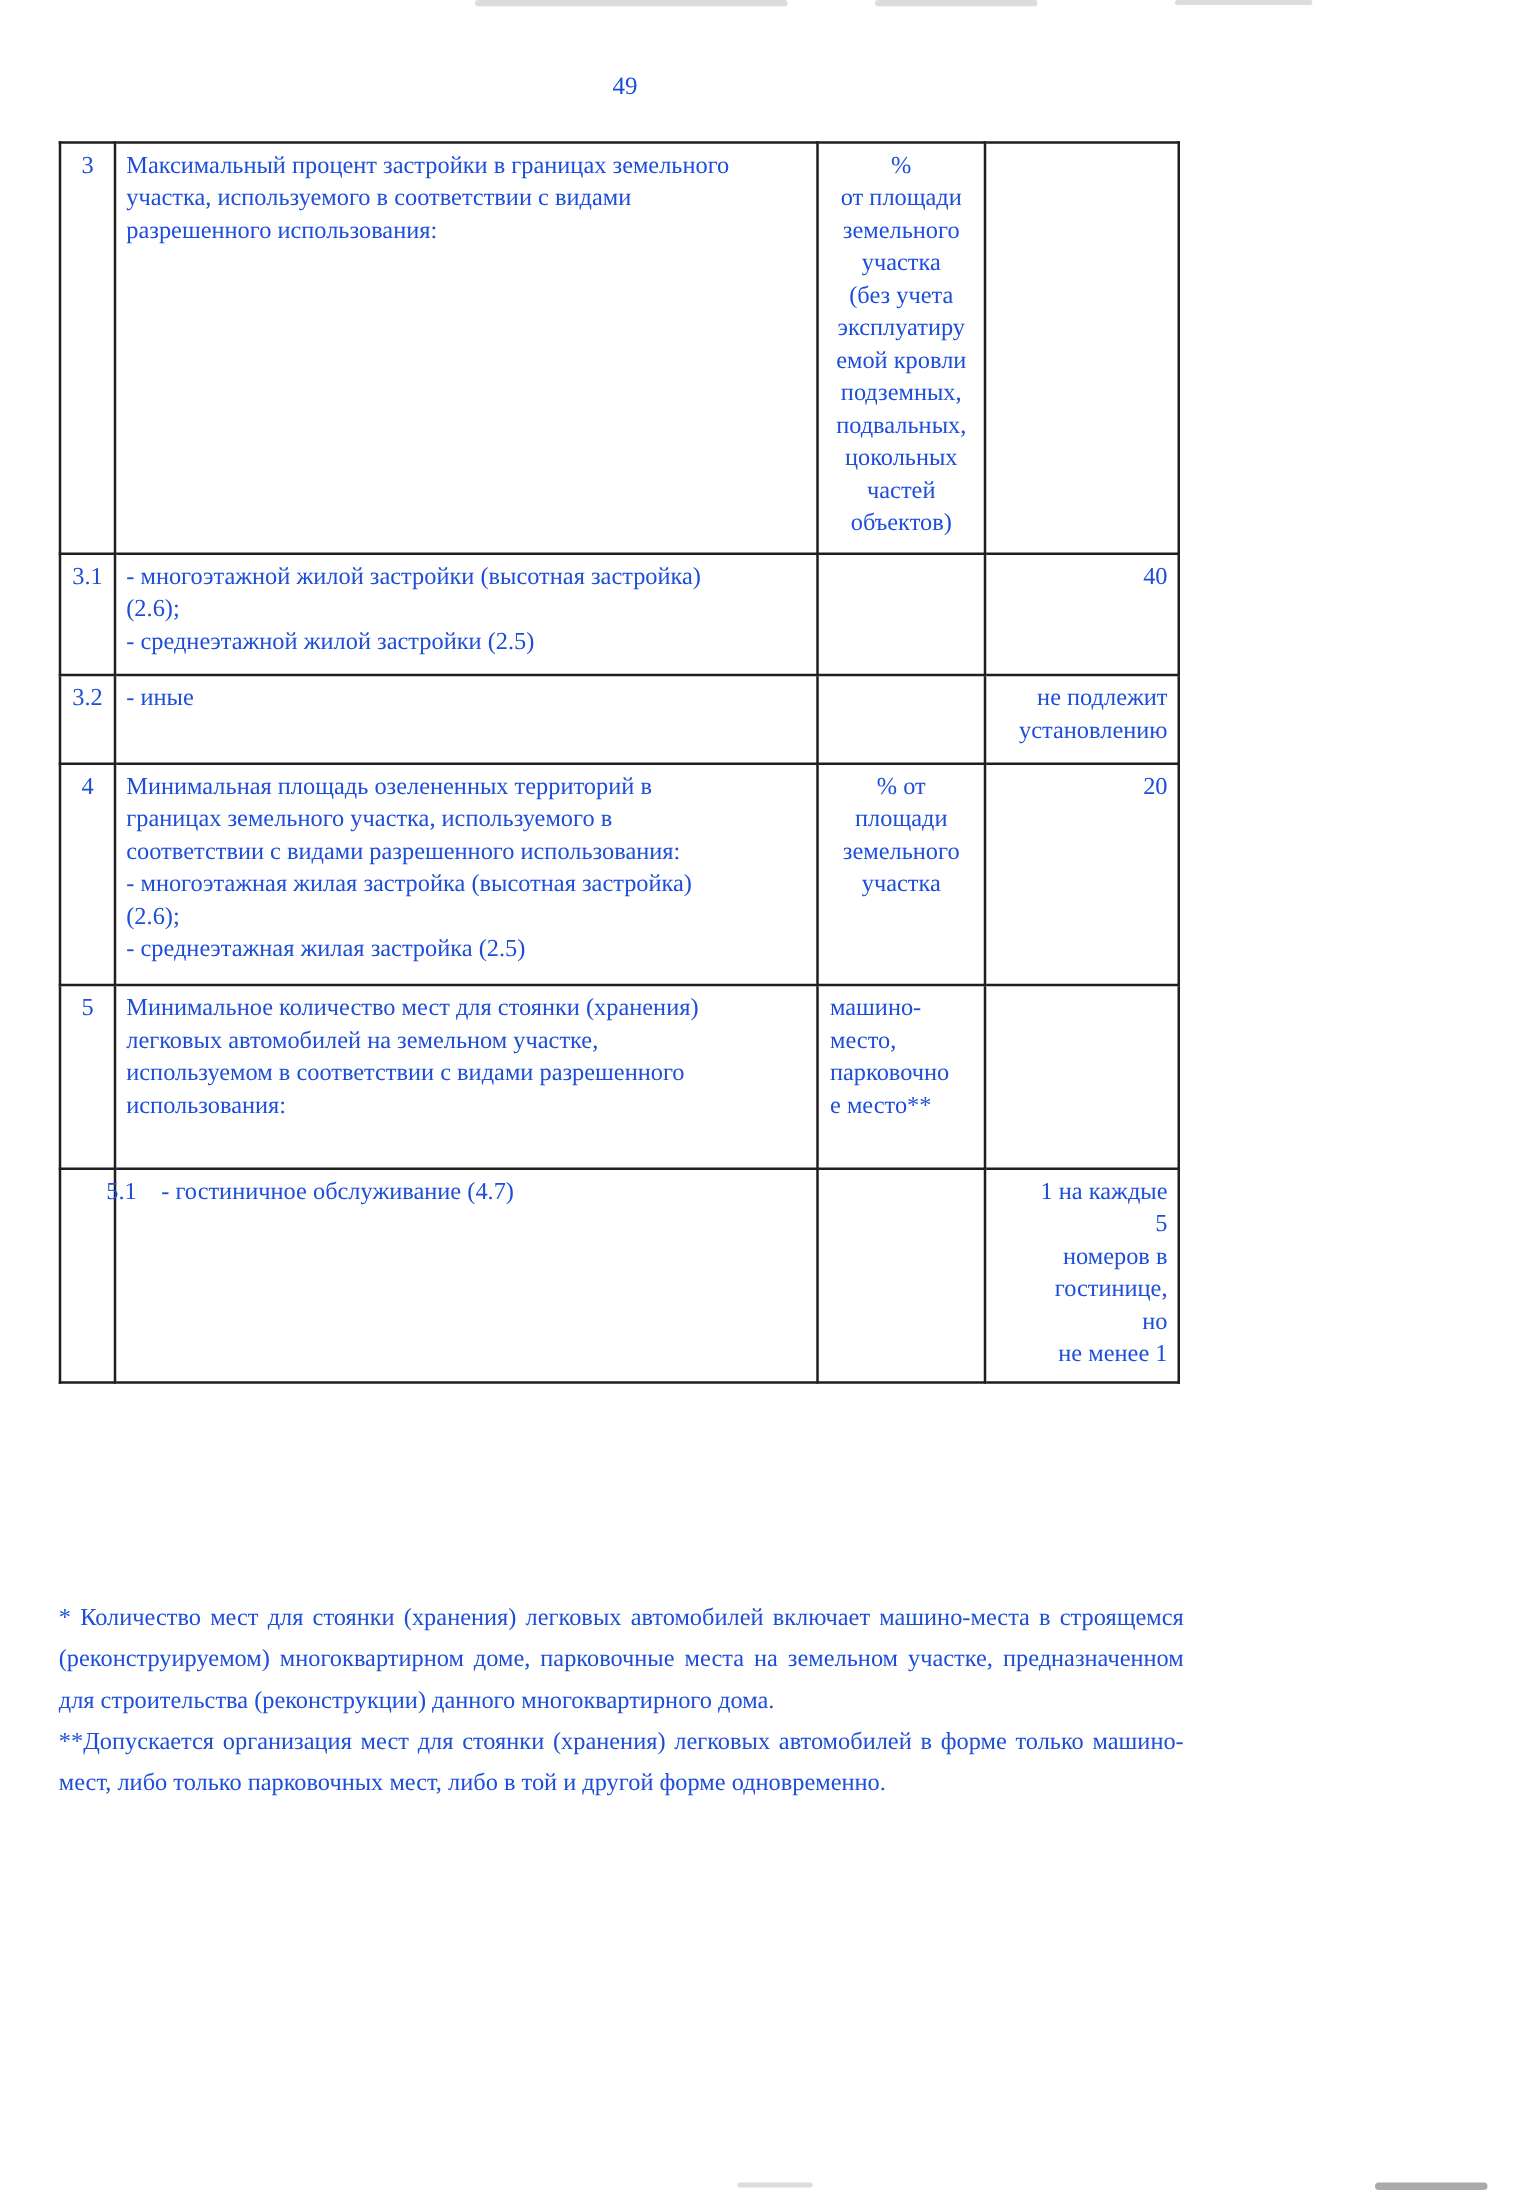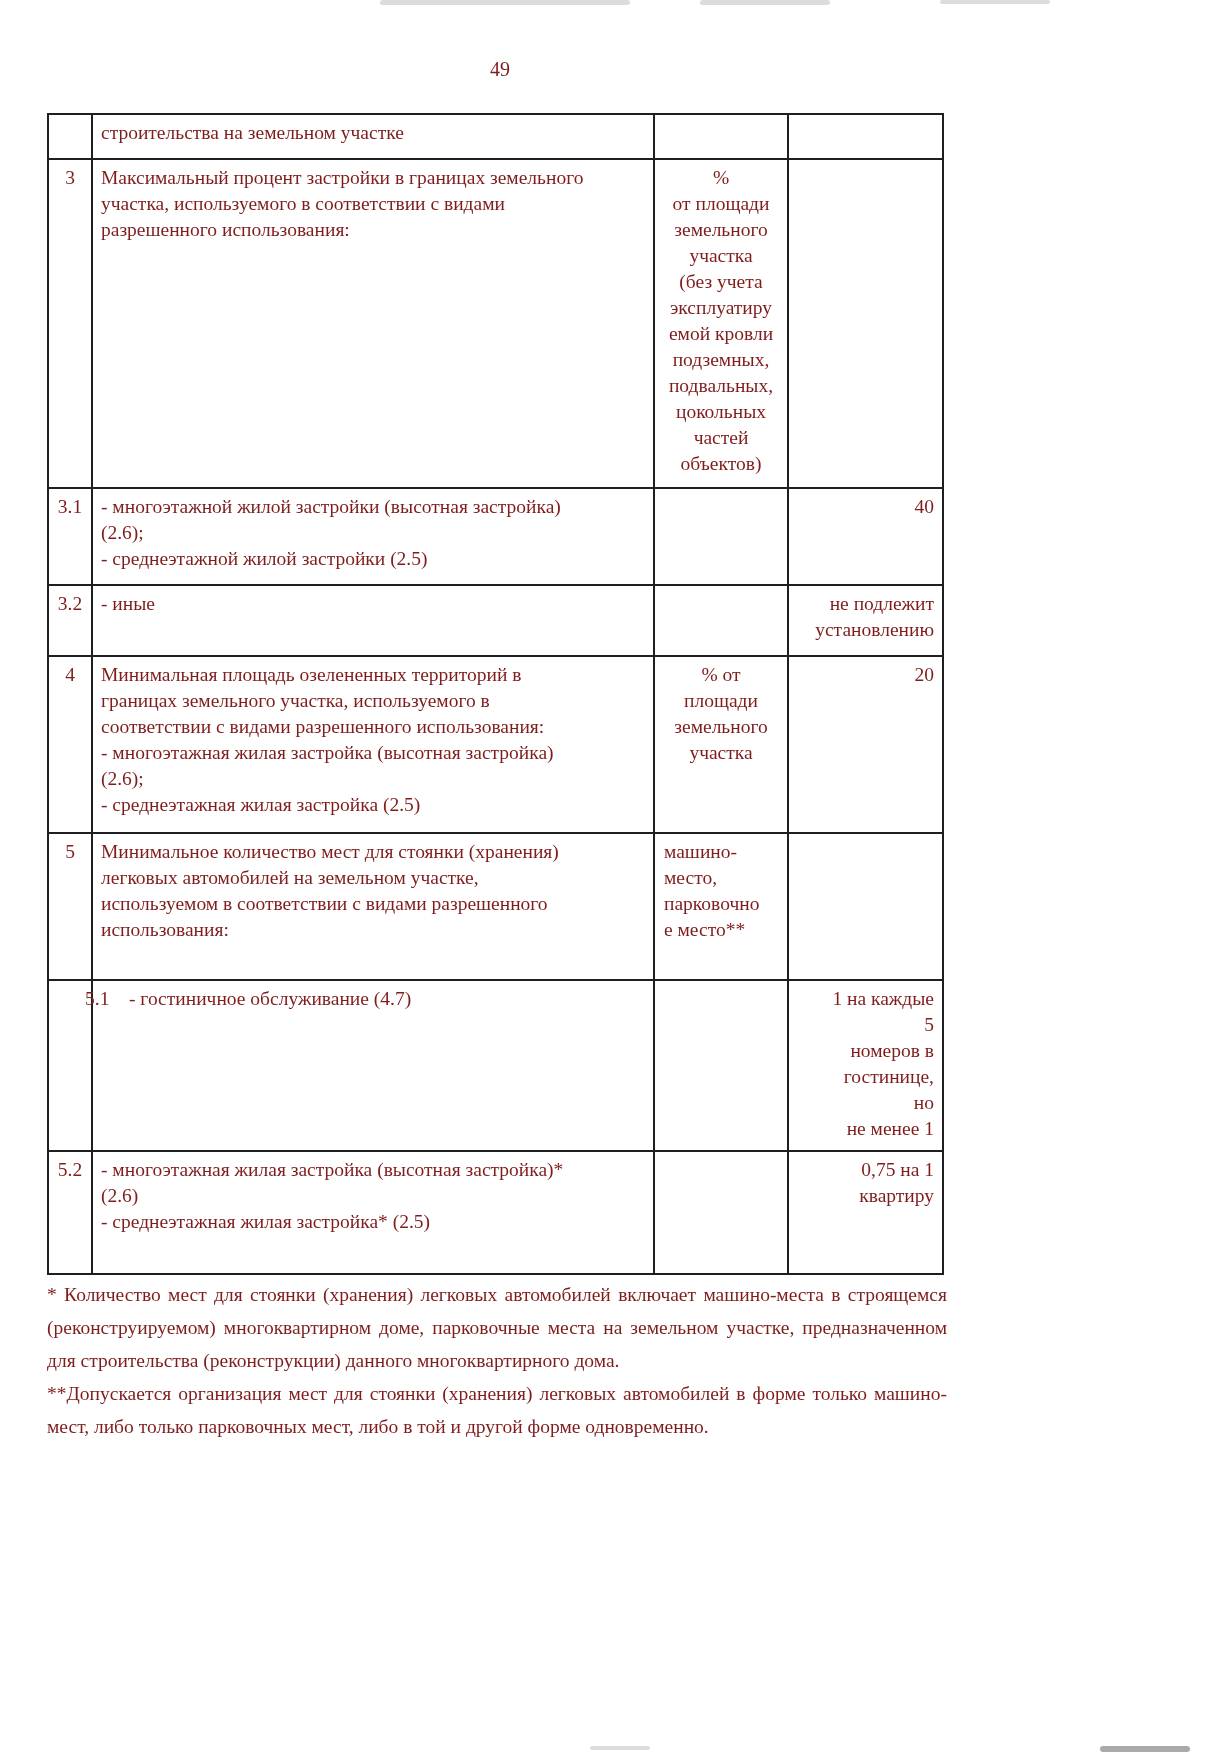--- a/index.html
+++ b/index.html
@@ -6,21 +6,21 @@
     margin: 0;
     padding: 0;
     background: #ffffff;
   }
   .page {
     position: relative;
     width: 1229px;
     height: 1752px;
     background: #ffffff;
     font-family: "Liberation Serif", "DejaVu Serif", serif;
-    color: #7f1d1d;
+    color: #1d4ed8;
     overflow: hidden;
   }
   .page-number {
     position: absolute;
     top: 58px;
     left: 0;
     width: 1000px;
     text-align: center;
     font-size: 20px;
   }
@@ -107,26 +107,20 @@
   <div class="page-number">49</div>
 
   <table class="reg-table">
     <colgroup>
       <col style="width:44px">
       <col style="width:562px">
       <col style="width:134px">
       <col style="width:155px">
     </colgroup>
     <tbody>
-      <tr class="r0">
-        <td class="c-num"></td>
-        <td class="c-desc">строительства на земельном участке</td>
-        <td class="c-unit"></td>
-        <td class="c-val"></td>
-      </tr>
       <tr class="r1">
         <td class="c-num">3</td>
         <td class="c-desc">Максимальный процент застройки в границах земельного
 участка, используемого в соответствии с видами
 разрешенного использования:</td>
         <td class="c-unit">%
 от площади
 земельного
 участка
 (без учета
@@ -182,29 +176,20 @@
       </tr>
       <tr class="r6">
         <td class="c-num">5.1</td>
         <td class="c-desc">- гостиничное обслуживание (4.7)</td>
         <td class="c-unit"></td>
         <td class="c-val">1 на каждые 5
 номеров в
 гостинице, но
 не менее 1</td>
       </tr>
-      <tr class="r7">
-        <td class="c-num">5.2</td>
-        <td class="c-desc">- многоэтажная жилая застройка (высотная застройка)*
-(2.6)
-- среднеэтажная жилая застройка* (2.5)</td>
-        <td class="c-unit"></td>
-        <td class="c-val">0,75 на 1
-квартиру</td>
-      </tr>
     </tbody>
   </table>
 
   <div class="footnotes">
     <p class="footnote">* Количество мест для стоянки (хранения) легковых автомобилей включает машино-места в строящемся (реконструируемом) многоквартирном доме, парковочные места на земельном участке, предназначенном для строительства (реконструкции) данного многоквартирного дома.</p>
     <p class="footnote">**Допускается организация мест для стоянки (хранения) легковых автомобилей в форме только машино-мест, либо только парковочных мест, либо в той и другой форме одновременно.</p>
   </div>
 
 </div>
 

